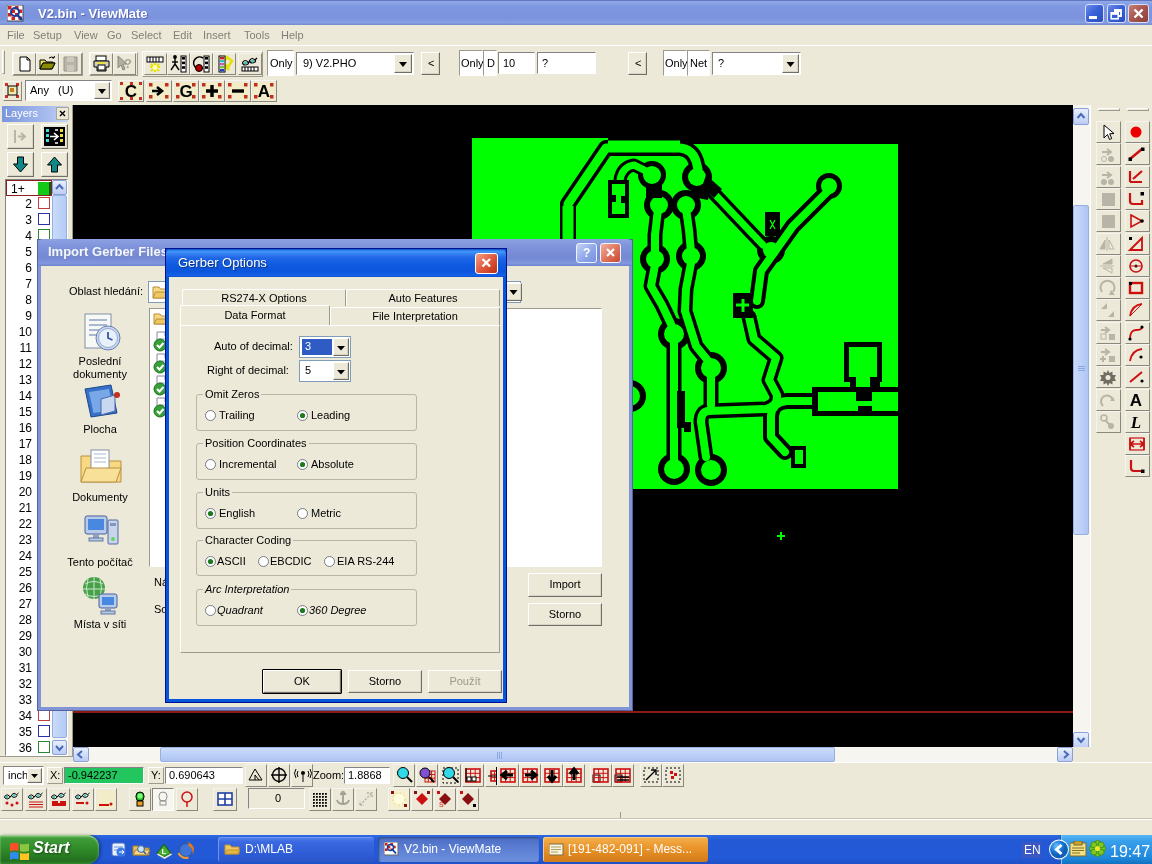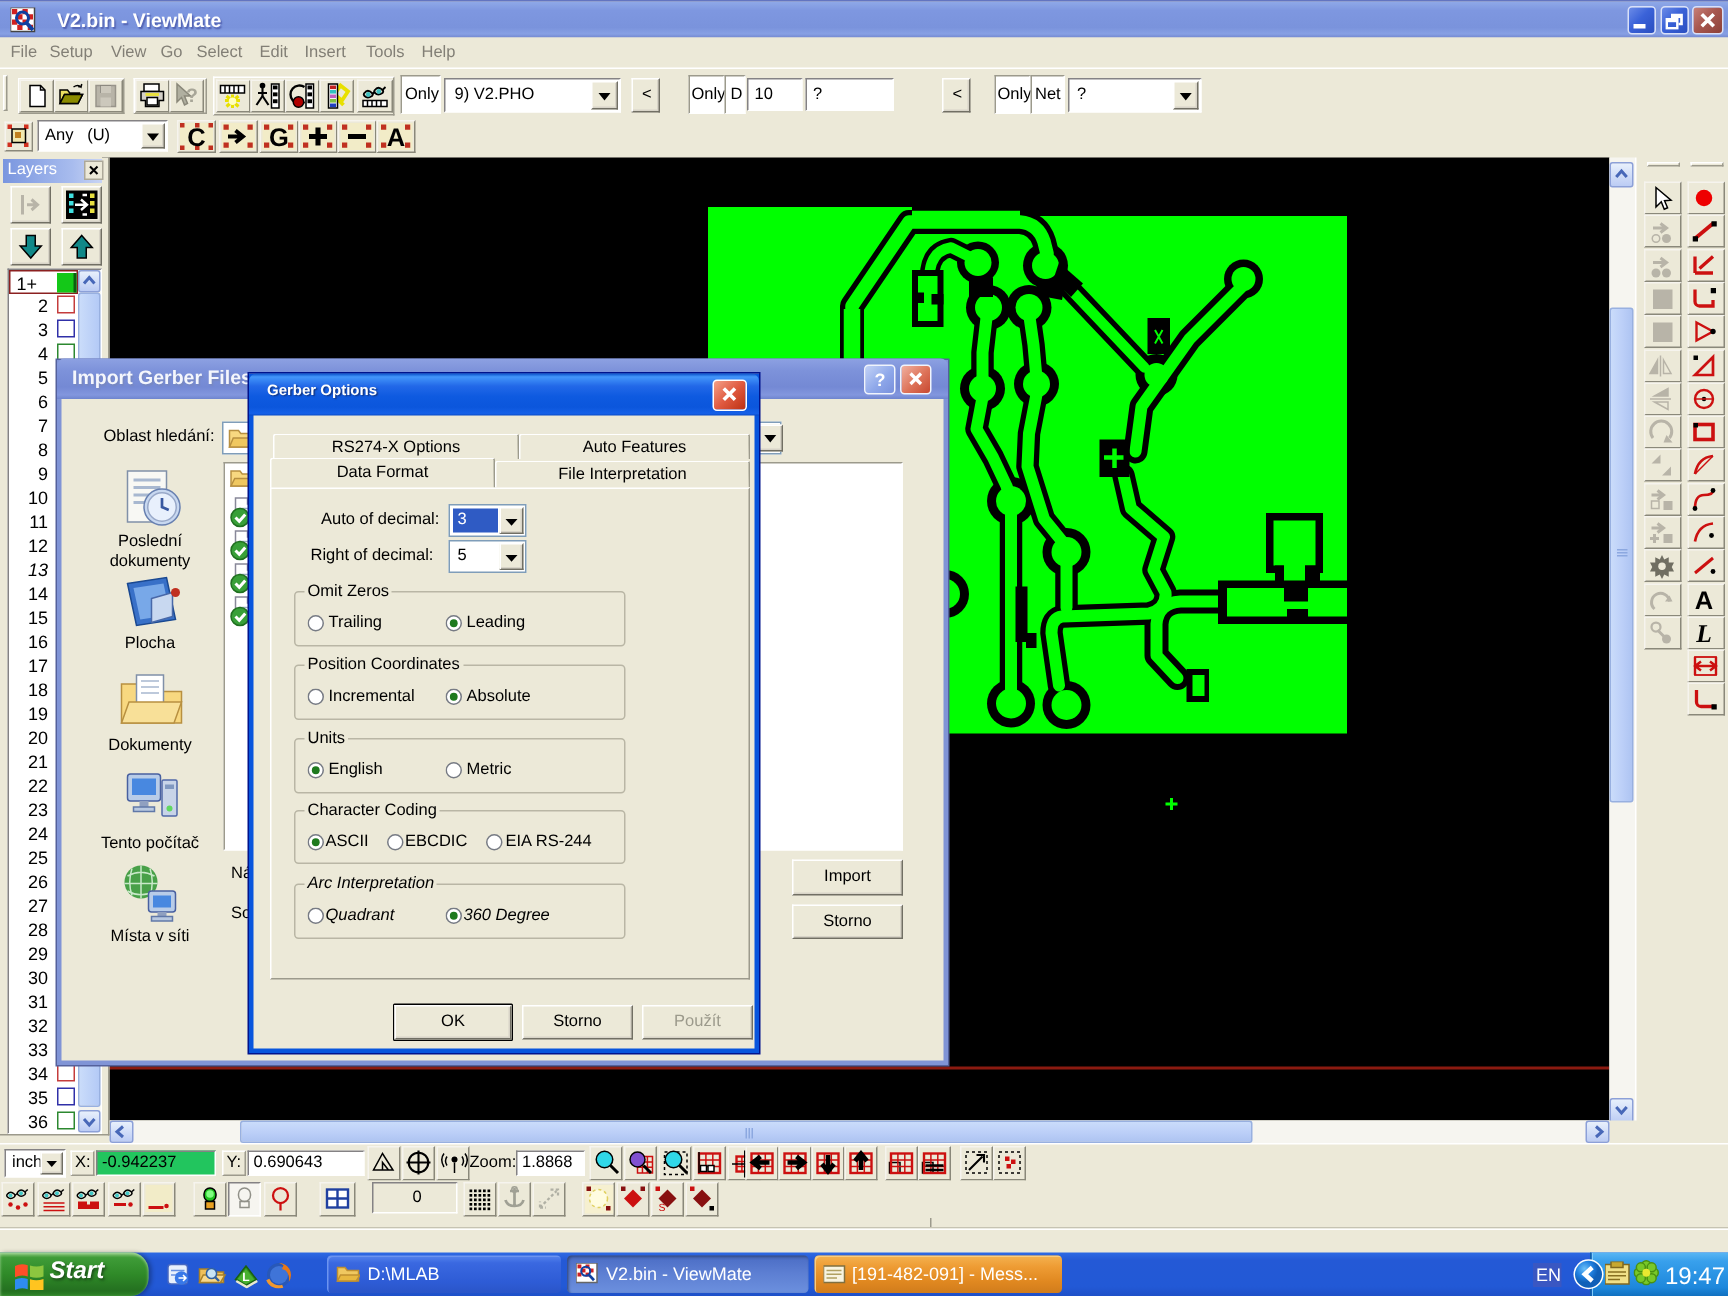--- a/index.html
+++ b/index.html
@@ -517,21 +517,21 @@
         <div class="abs" style="left:32px;top:1px;width:12px;height:12px;background:#fff;border:1px solid #2C8830;"></div>
       </div>
     <div class="abs" style="left:0;top:160px;width:46px;height:16px;">
         <span class="lab" style="right:20px;top:1px;font-size:12px;">11</span>
         <div class="abs" style="left:32px;top:1px;width:12px;height:12px;background:#fff;border:1px solid #C43C3C;"></div>
       </div>
     <div class="abs" style="left:0;top:176px;width:46px;height:16px;">
         <span class="lab" style="right:20px;top:1px;font-size:12px;">12</span>
         <div class="abs" style="left:32px;top:1px;width:12px;height:12px;background:#fff;border:1px solid #3030A8;"></div>
       </div>
-    <div class="abs" style="left:0;top:192px;width:46px;height:16px;font-style:italic;">
+    <div class="abs" style="left:0;top:192px;width:46px;height:16px;">
         <span class="lab" style="right:20px;top:1px;font-size:12px;">13</span>
         <div class="abs" style="left:32px;top:1px;width:12px;height:12px;background:#fff;border:1px solid #2C8830;"></div>
       </div>
     <div class="abs" style="left:0;top:208px;width:46px;height:16px;">
         <span class="lab" style="right:20px;top:1px;font-size:12px;">14</span>
         <div class="abs" style="left:32px;top:1px;width:12px;height:12px;background:#fff;border:1px solid #C43C3C;"></div>
       </div>
     <div class="abs" style="left:0;top:224px;width:46px;height:16px;">
         <span class="lab" style="right:20px;top:1px;font-size:12px;">15</span>
         <div class="abs" style="left:32px;top:1px;width:12px;height:12px;background:#fff;border:1px solid #3030A8;"></div>
@@ -1318,21 +1318,21 @@
   </div>
   <span class="lab" style="left:113px;top:336px;">Náz</span>
   <span class="lab" style="left:113px;top:363px;">Sou</span>
   <div class="abs raised2" style="left:487px;top:333px;width:74px;height:24px;text-align:center;"><span style="position:relative;top:4px;">Import</span></div>
   <div class="abs raised2" style="left:487px;top:363px;width:74px;height:23px;text-align:center;"><span style="position:relative;top:4px;">Storno</span></div>
 </div>
 
 <div class="abs" id="gerberdlg" style="z-index:20;left:166px;top:249px;width:340px;height:453px;background:#ECE9D8;border:3px solid #0855DD;outline:1px solid #00138C;">
 
   <div class="abs" style="left:-3px;top:-3px;width:340px;height:28px;background:linear-gradient(180deg,#0A50C8 0%,#4396FA 8%,#2268E8 30%,#0E5AE0 55%,#0B56DC 80%,#1560E8 95%,#0A4CC8 100%);border-radius:5px 5px 0 0;">
-    <span class="lab" style="left:12px;top:6px;font-size:10px;font-weight:bold;color:#fff;text-shadow:1px 1px 1px #10337E;">Gerber Options</span>
+    <span class="lab" style="left:12px;top:6px;font-size:13px;font-weight:normal;color:#fff;text-shadow:1px 1px 1px #10337E;">Gerber Options</span>
     <div class="abs" style="left:309px;top:4px;width:23px;height:21px;border-radius:3px;border:1px solid #fff;background:linear-gradient(135deg,#F4A088 0%,#E05A40 50%,#BC3012 100%);">
         <svg width="21" height="19">
           <path d="M6.5 5 L14 12.5 M14 5 L6.5 12.5" stroke="#fff" stroke-width="2.4"></path>
         </svg>
       </div>
   </div>
 
   <div class="abs" style="left:13px;top:37px;width:164px;height:17px;background:#ECE9D8;border:1px solid;border-color:#fff #9C9A8C #9C9A8C #fff;border-bottom:none;border-radius:2px 2px 0 0;text-align:center;"><span style="position:relative;top:2px;">RS274-X Options</span></div>
   <div class="abs" style="left:177px;top:37px;width:154px;height:17px;background:#ECE9D8;border:1px solid;border-color:#fff #9C9A8C #9C9A8C #fff;border-bottom:none;border-radius:2px 2px 0 0;text-align:center;"><span style="position:relative;top:2px;">Auto Features</span></div>
   <div class="abs" style="left:161px;top:55px;width:170px;height:18px;background:#ECE9D8;border:1px solid;border-color:#fff #9C9A8C #9C9A8C #fff;border-bottom:none;border-radius:2px 2px 0 0;text-align:center;"><span style="position:relative;top:2px;">File Interpretation</span></div>

